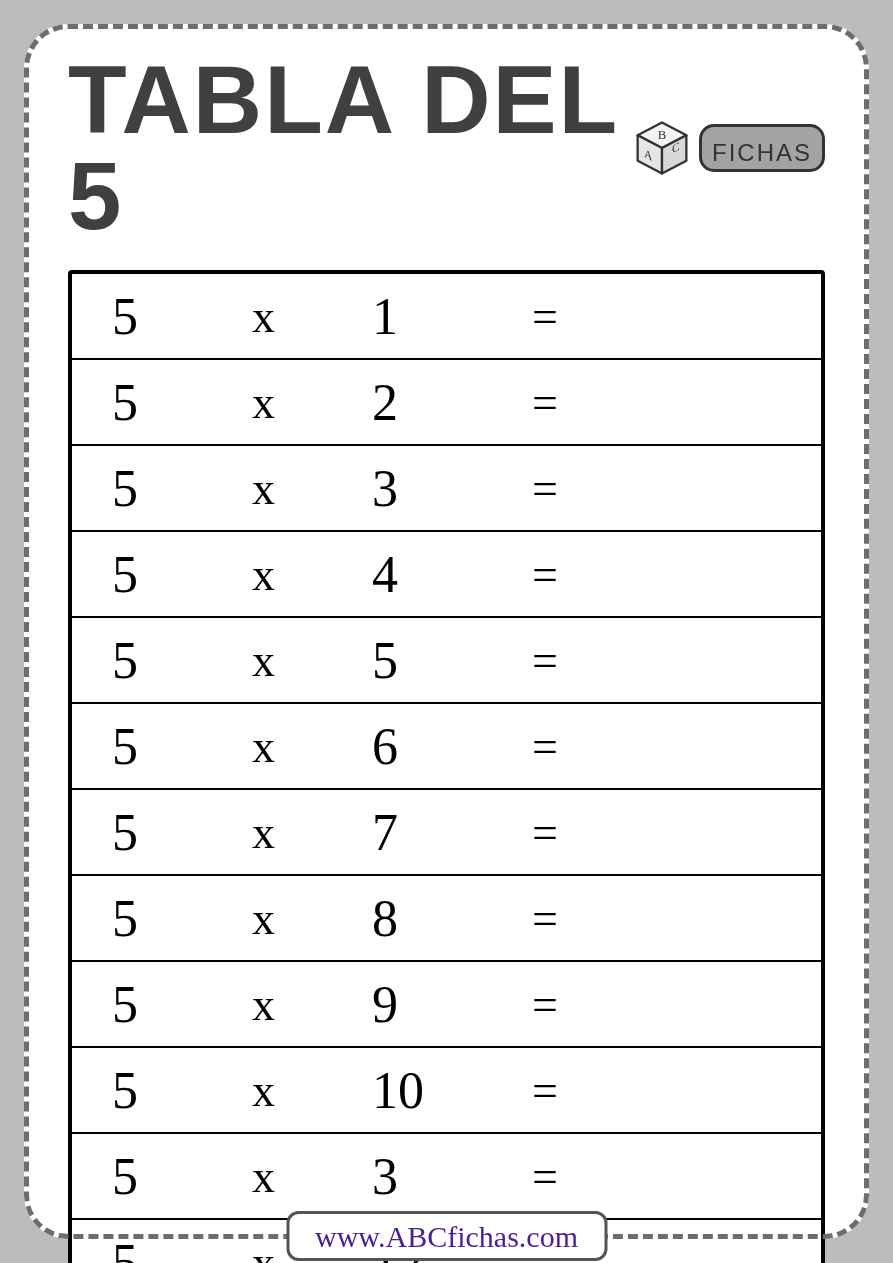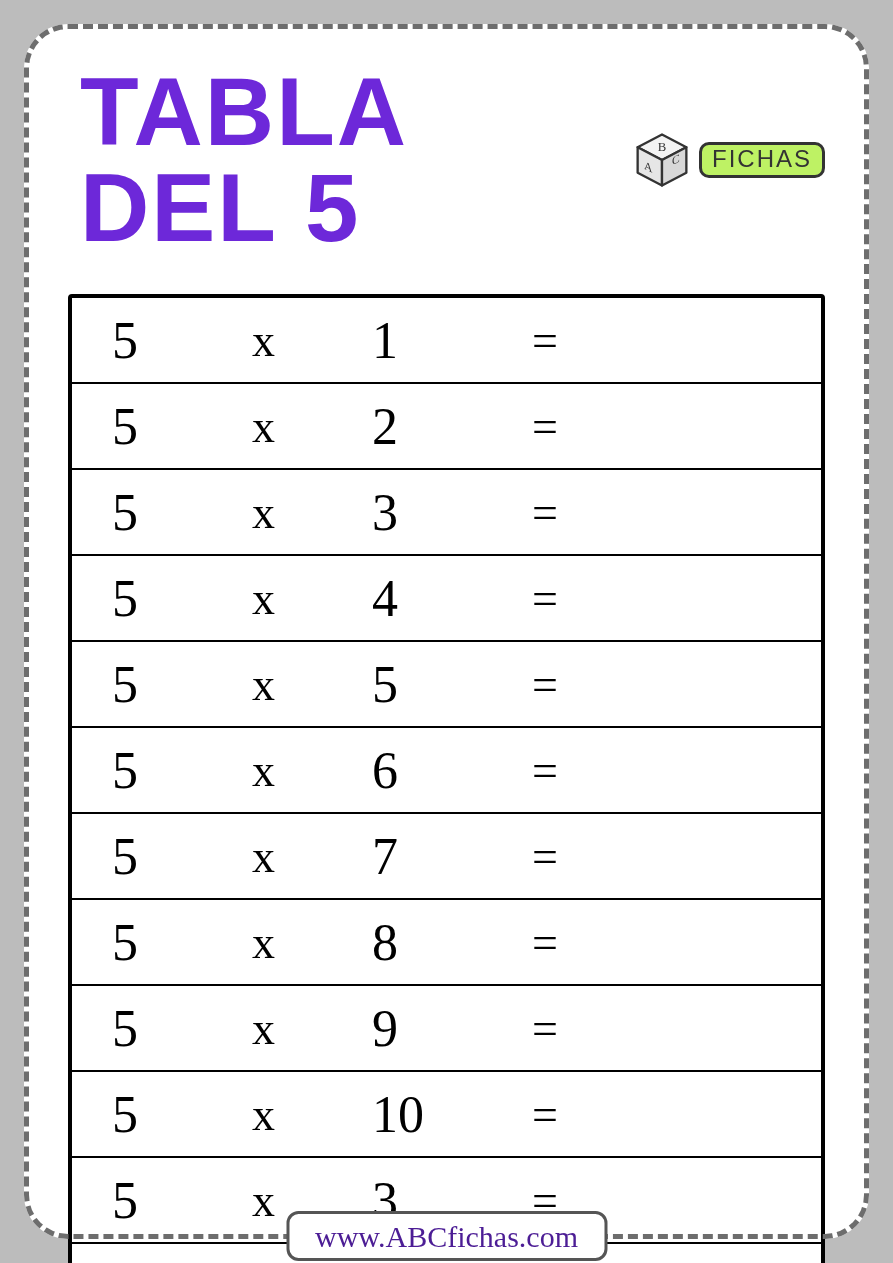--- a/index.html
+++ b/index.html
@@ -21,31 +21,31 @@
     border:5px dashed #6d6d6d;border-radius:44px;
     pointer-events:none;
   }
   .header{
     display:flex;align-items:center;justify-content:space-between;
     padding:28px 44px 16px 44px;
   }
   .title{
     font-family:Impact,"Arial Black",sans-serif;
     font-weight:900;font-size:96px;letter-spacing:2px;
-    color:#6d28d9;line-height:1;margin:12px;
+    color:#404040;line-height:1;margin:0;
     text-transform:uppercase;
   }
   .logo{display:flex;align-items:center;gap:8px}
   .logo-cube{width:58px;height:58px}
   .logo-label{
-    border:3px solid #333;border-radius:10px;
-    padding:0 10px 2px 10px;
+    border:3px solid #333;border-radius:15px;
+    padding:12px 10px 2px 10px;
     font-family:Impact,"Arial Black",sans-serif;
     font-size:24px;letter-spacing:2px;color:#333;
-    background:#bef264;
+    background:#a3a3a3;
   }
   .table-frame{
     margin:10px 44px 0 44px;
     border:4px solid #000;border-radius:4px;
     background:#fff;
   }
   .row{
     display:grid;
     grid-template-columns:140px 120px 160px 120px 1fr;
     align-items:center;

